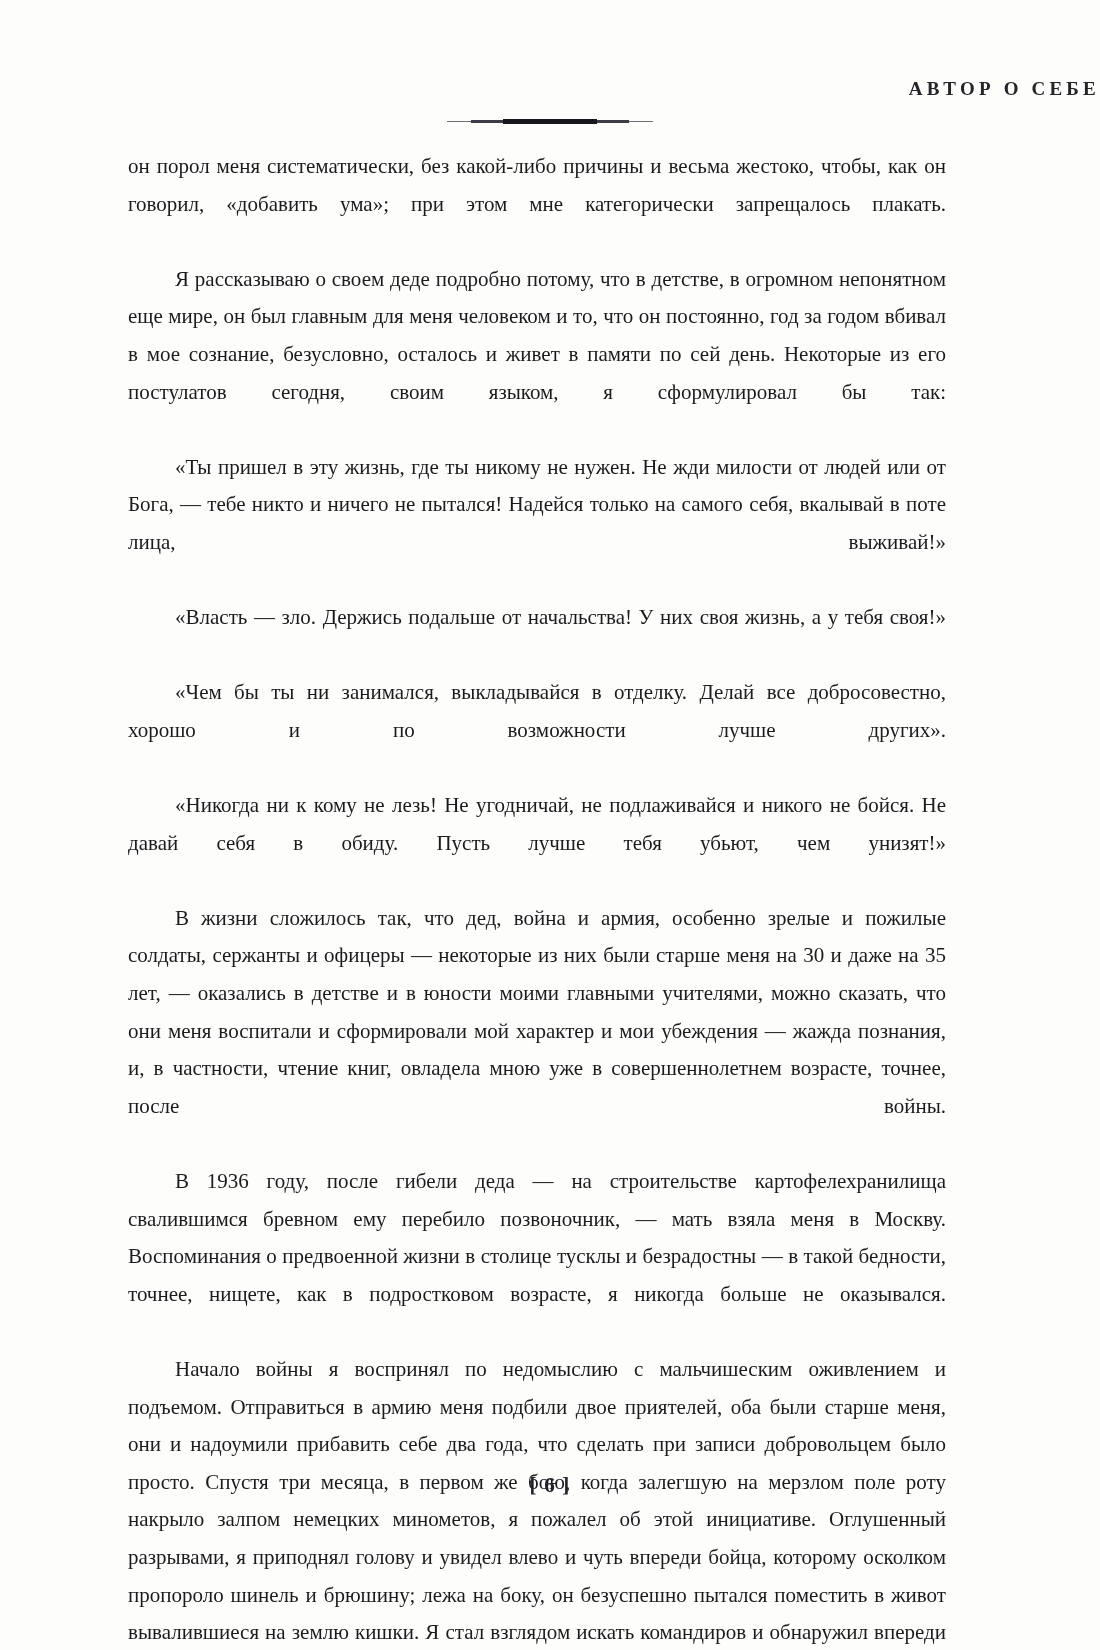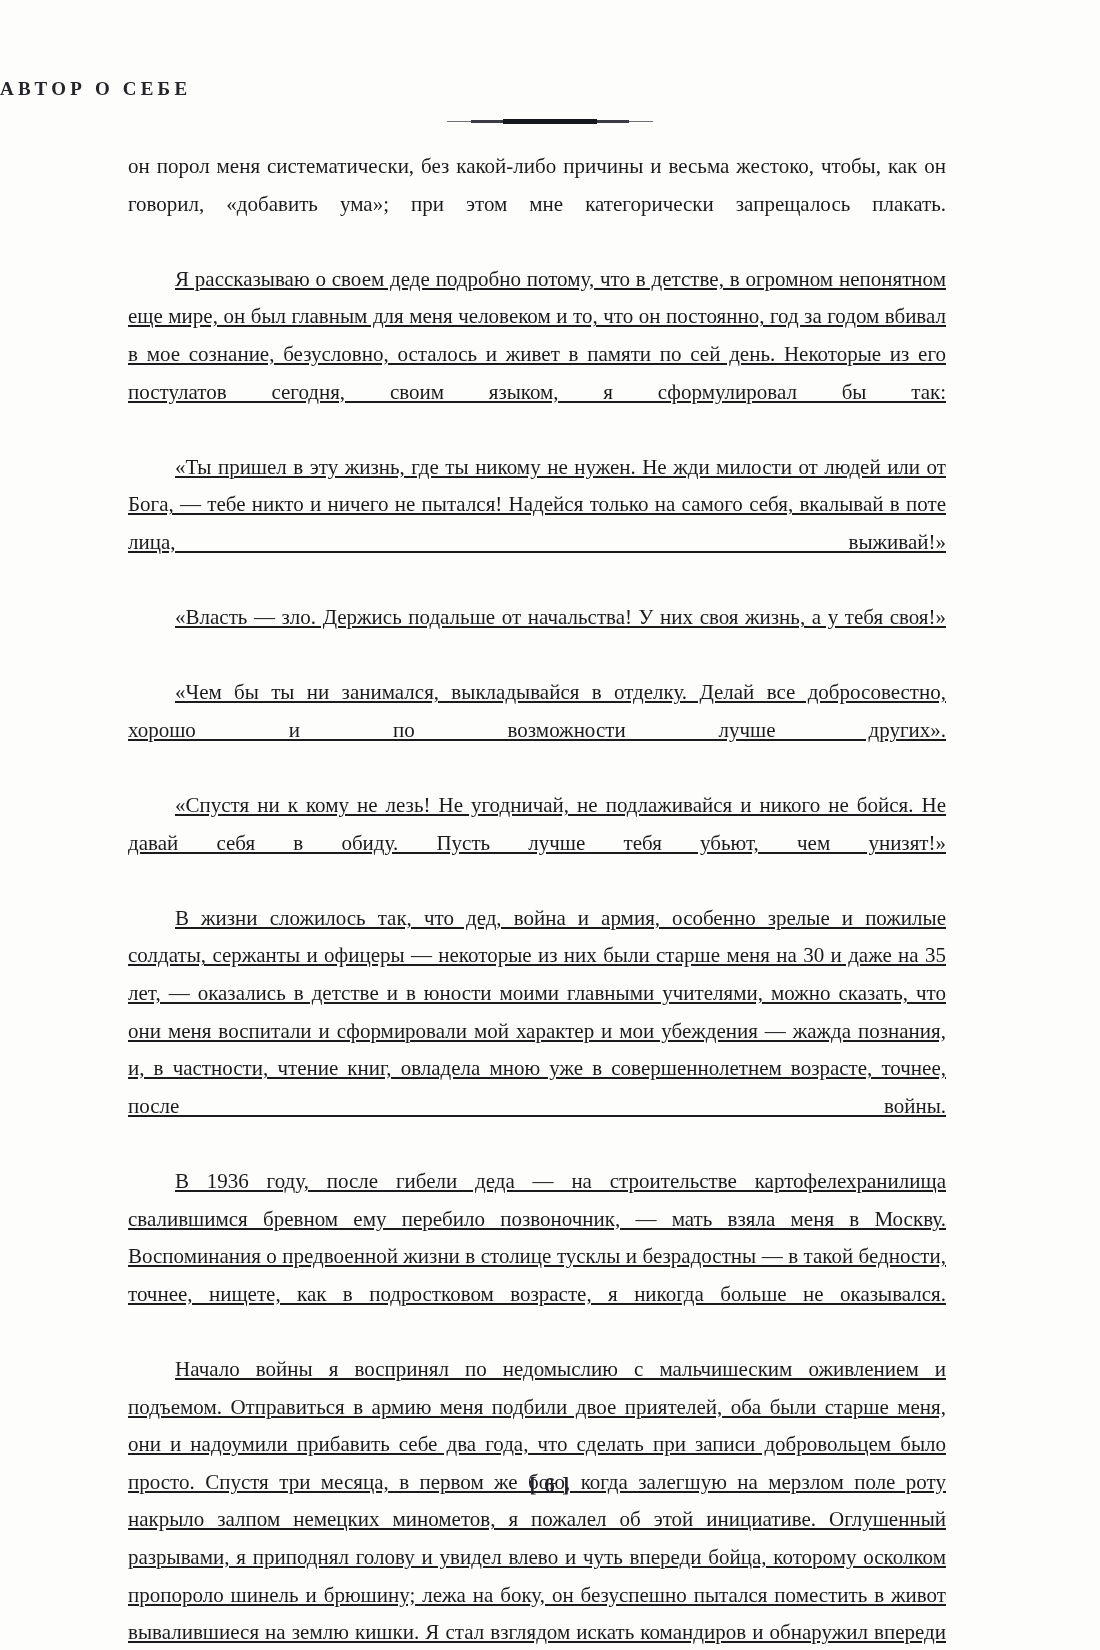--- a/index.html
+++ b/index.html
@@ -20,21 +20,21 @@
     font-family: "Liberation Serif", "DejaVu Serif", serif;
     color: #1a1a1c;
   }
 
   
   .running-head {
     position: absolute;
     top: 78px;
     left: 0;
     right: 0;
-    text-align: left;
+    text-align: right;
   }
 
   .running-head-title {
     display: inline-block;
     font-family: "Liberation Serif", "DejaVu Serif", serif;
     font-size: 19px;
     font-weight: 700;
     letter-spacing: 4.2px;
     text-transform: uppercase;
     color: #24242a;
@@ -89,21 +89,20 @@
     line-height: 37.6px;
     text-align: justify;
     text-justify: inter-word;
     color: #1b1b1e;
     hyphens: manual;
     -webkit-hyphens: manual;
   }
 
   .para.indent {
     text-indent: 47px;
-    text-decoration: underline;
   }
 
   
   .para::after {
     content: "";
     display: inline-block;
     width: 100%;
   }
 
   
@@ -133,21 +132,21 @@
     <span class="bar-mid"></span>
     <span class="bar-inner"></span>
   </div>
 
   <div class="text-block">
     <p class="para">он порол меня систематически, без какой-либо причины и весьма же­стоко, чтобы, как он говорил, «добавить ума»; при этом мне категори­чески запрещалось плакать.</p>
     <p class="para indent">Я рассказываю о своем деде подробно потому, что в детстве, в огромном непонятном еще мире, он был главным для меня чело­веком и то, что он постоянно, год за годом вбивал в мое сознание, безусловно, осталось и живет в памяти по сей день. Некоторые из его постулатов сегодня, своим языком, я сформулировал бы так:</p>
     <p class="para indent">«Ты пришел в эту жизнь, где ты никому не нужен. Не жди мило­сти от людей или от Бога, — тебе никто и ничего не пытался! Надейся только на самого себя, вкалывай в поте лица, выживай!»</p>
     <p class="para indent">«Власть — зло. Держись подальше от начальства! У них своя жизнь, а у тебя своя!»</p>
     <p class="para indent">«Чем бы ты ни занимался, выкладывайся в отделку. Делай все доб­росовестно, хорошо и по возможности лучше других».</p>
-    <p class="para indent">«Спустя ни к кому не лезь! Не угодничай, не подлаживайся и ни­кого не бойся. Не давай себя в обиду. Пусть лучше тебя убьют, чем унизят!»</p>
+    <p class="para indent">«Никогда ни к кому не лезь! Не угодничай, не подлаживайся и ни­кого не бойся. Не давай себя в обиду. Пусть лучше тебя убьют, чем унизят!»</p>
     <p class="para indent">В жизни сложилось так, что дед, война и армия, особенно зрелые и пожилые солдаты, сержанты и офицеры — некоторые из них были старше меня на 30 и даже на 35 лет, — оказались в детстве и в юности моими главными учителями, можно сказать, что они меня воспитали и сформировали мой характер и мои убеждения — жажда познания, и, в частности, чтение книг, овладела мною уже в совершеннолетнем возрасте, точнее, после войны.</p>
     <p class="para indent">В 1936 году, после гибели деда — на строительстве картофелехра­нилища свалившимся бревном ему перебило позвоночник, — мать взяла меня в Москву. Воспоминания о предвоенной жизни в столице тусклы и безрадостны — в такой бедности, точнее, нищете, как в под­ростковом возрасте, я никогда больше не оказывался.</p>
     <p class="para indent">Начало войны я воспринял по недомыслию с мальчишеским оживлением и подъемом. Отправиться в армию меня подбили двое приятелей, оба были старше меня, они и надоумили прибавить себе два года, что сделать при записи добровольцем было просто. Спустя три месяца, в первом же бою, когда залегшую на мерзлом поле роту накрыло залпом немецких минометов, я пожалел об этой инициативе. Оглушенный разрывами, я приподнял голову и увидел влево и чуть впереди бойца, которому осколком пропороло шинель и брюшину; лежа на боку, он безуспешно пытался поместить в живот вывалив­шиеся на землю кишки. Я стал взглядом искать командиров и обнаружил впереди — по сапогам — лежавшего ничком взводного — у него была</p>
   </div>
 
   <div class="folio">[ 6 ]</div>
 
 </div>
 
 </body></html>

